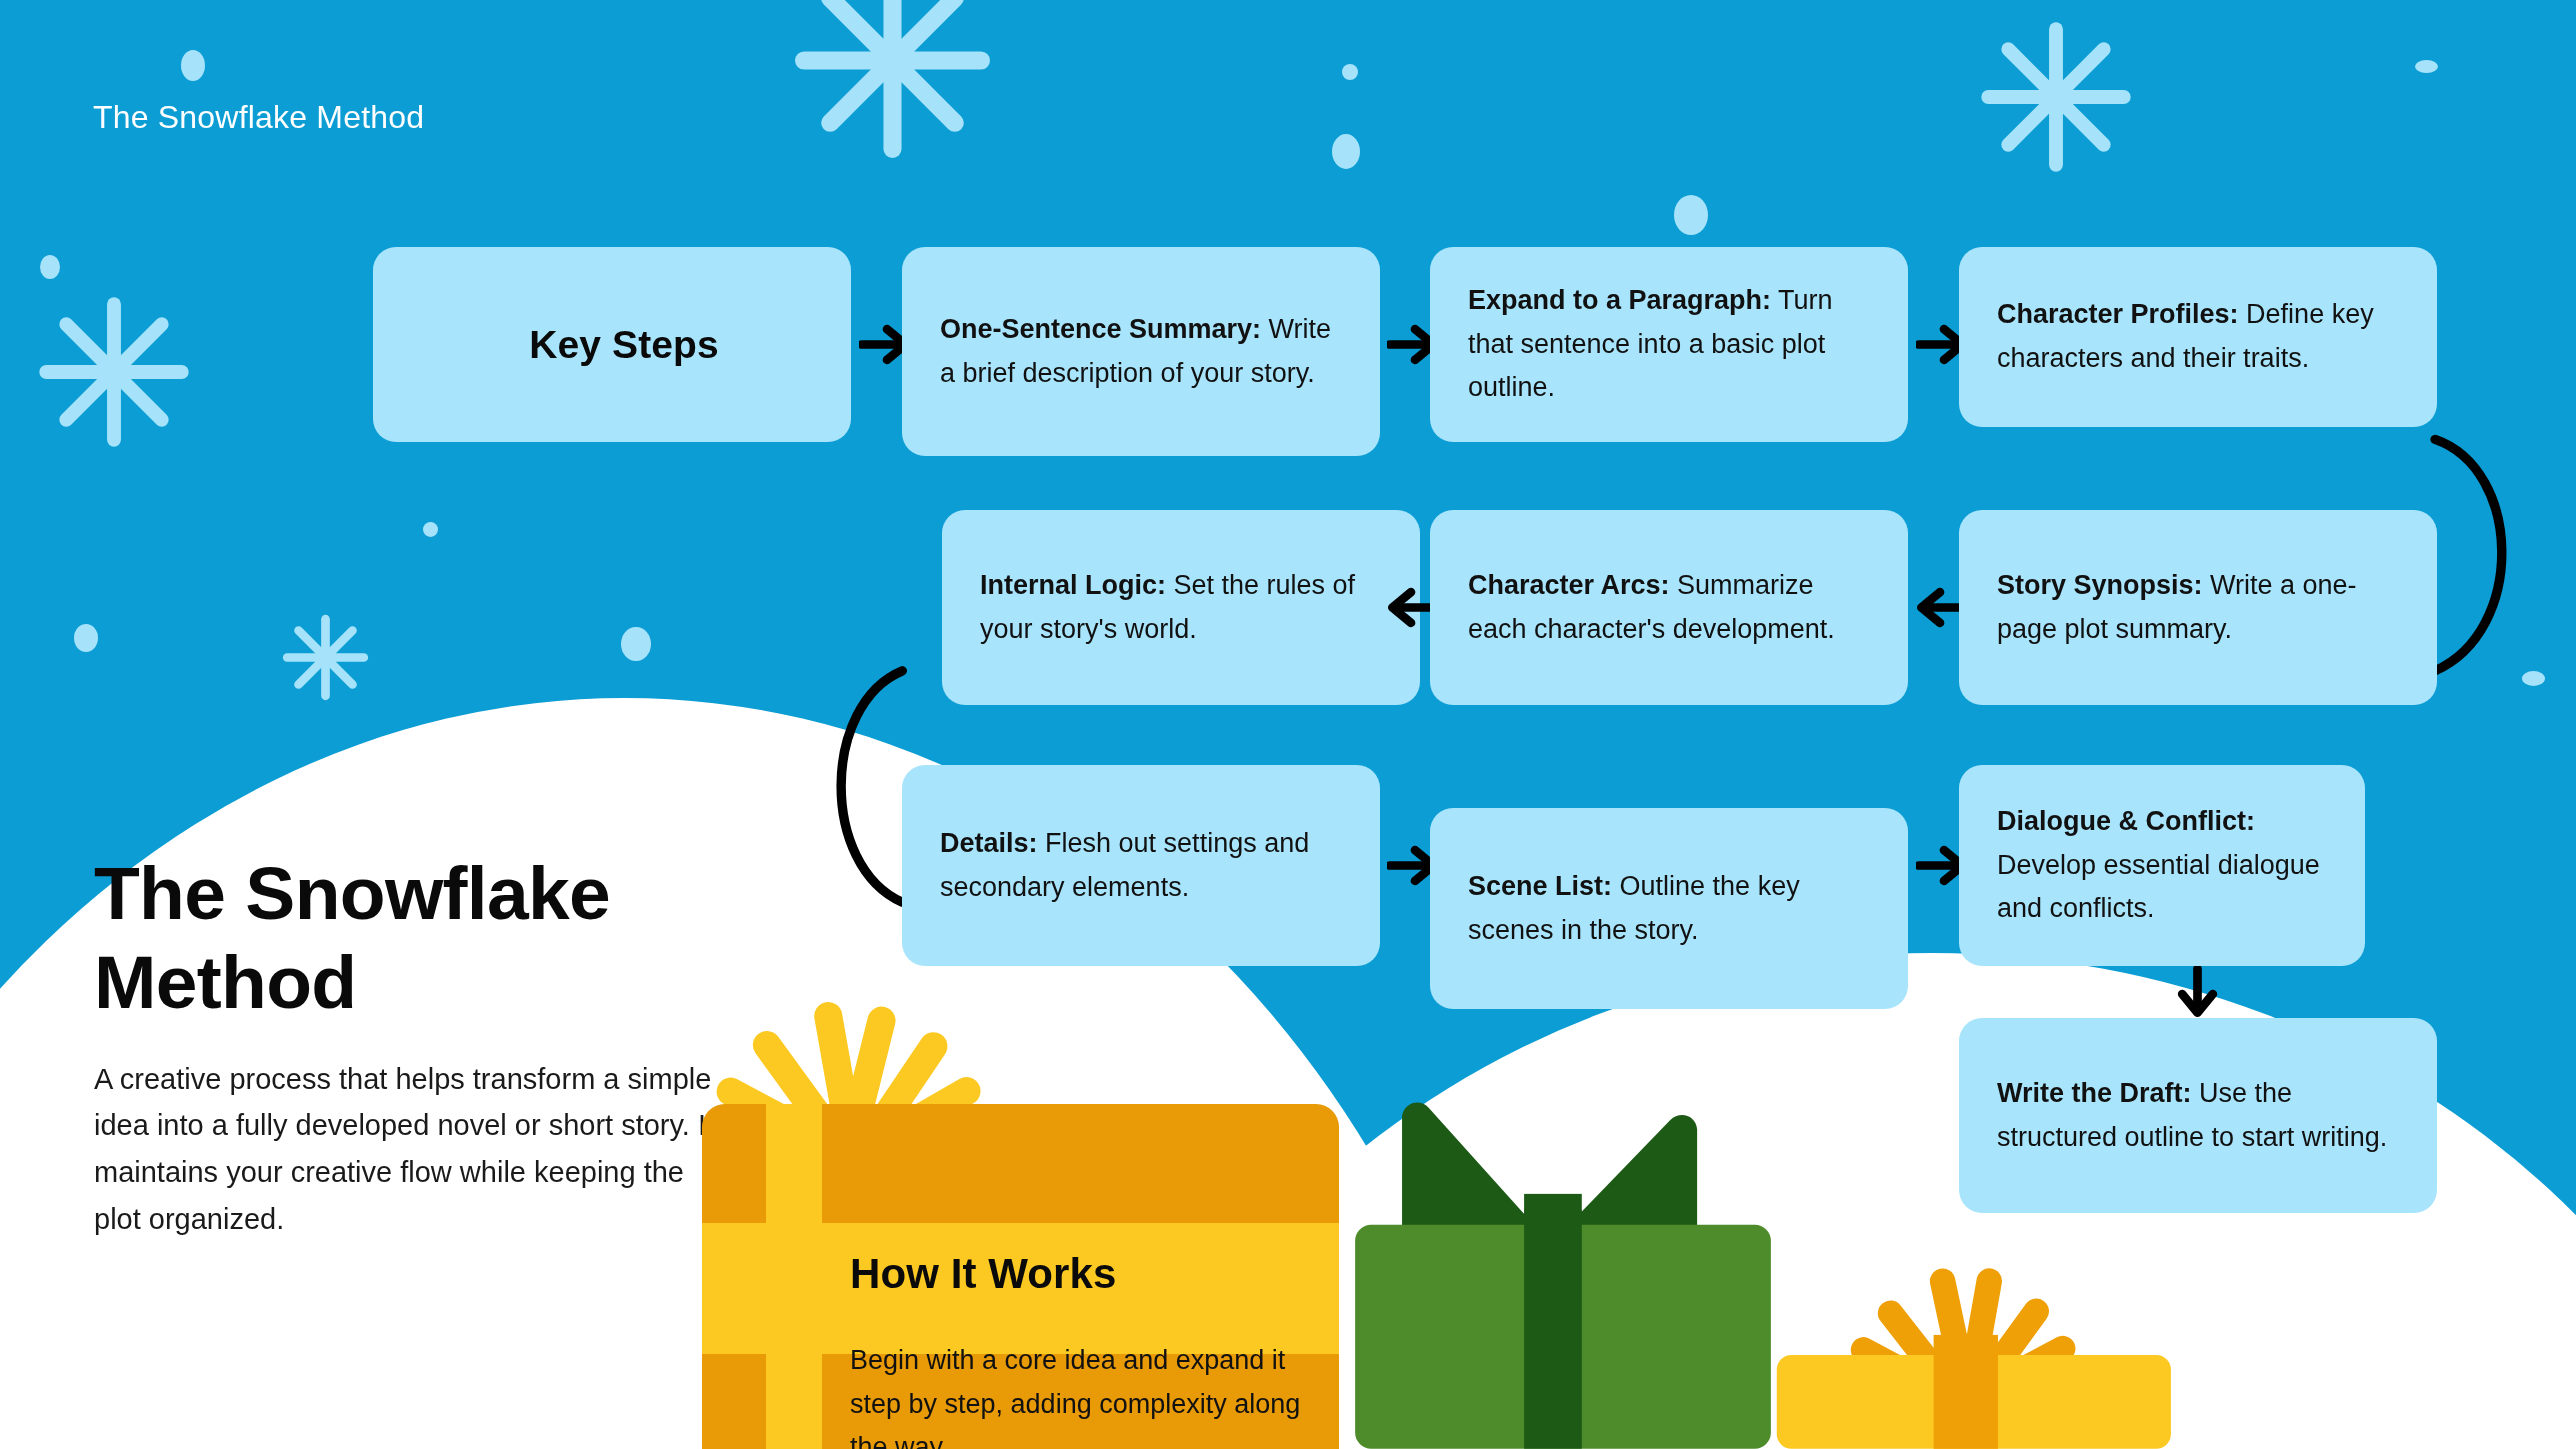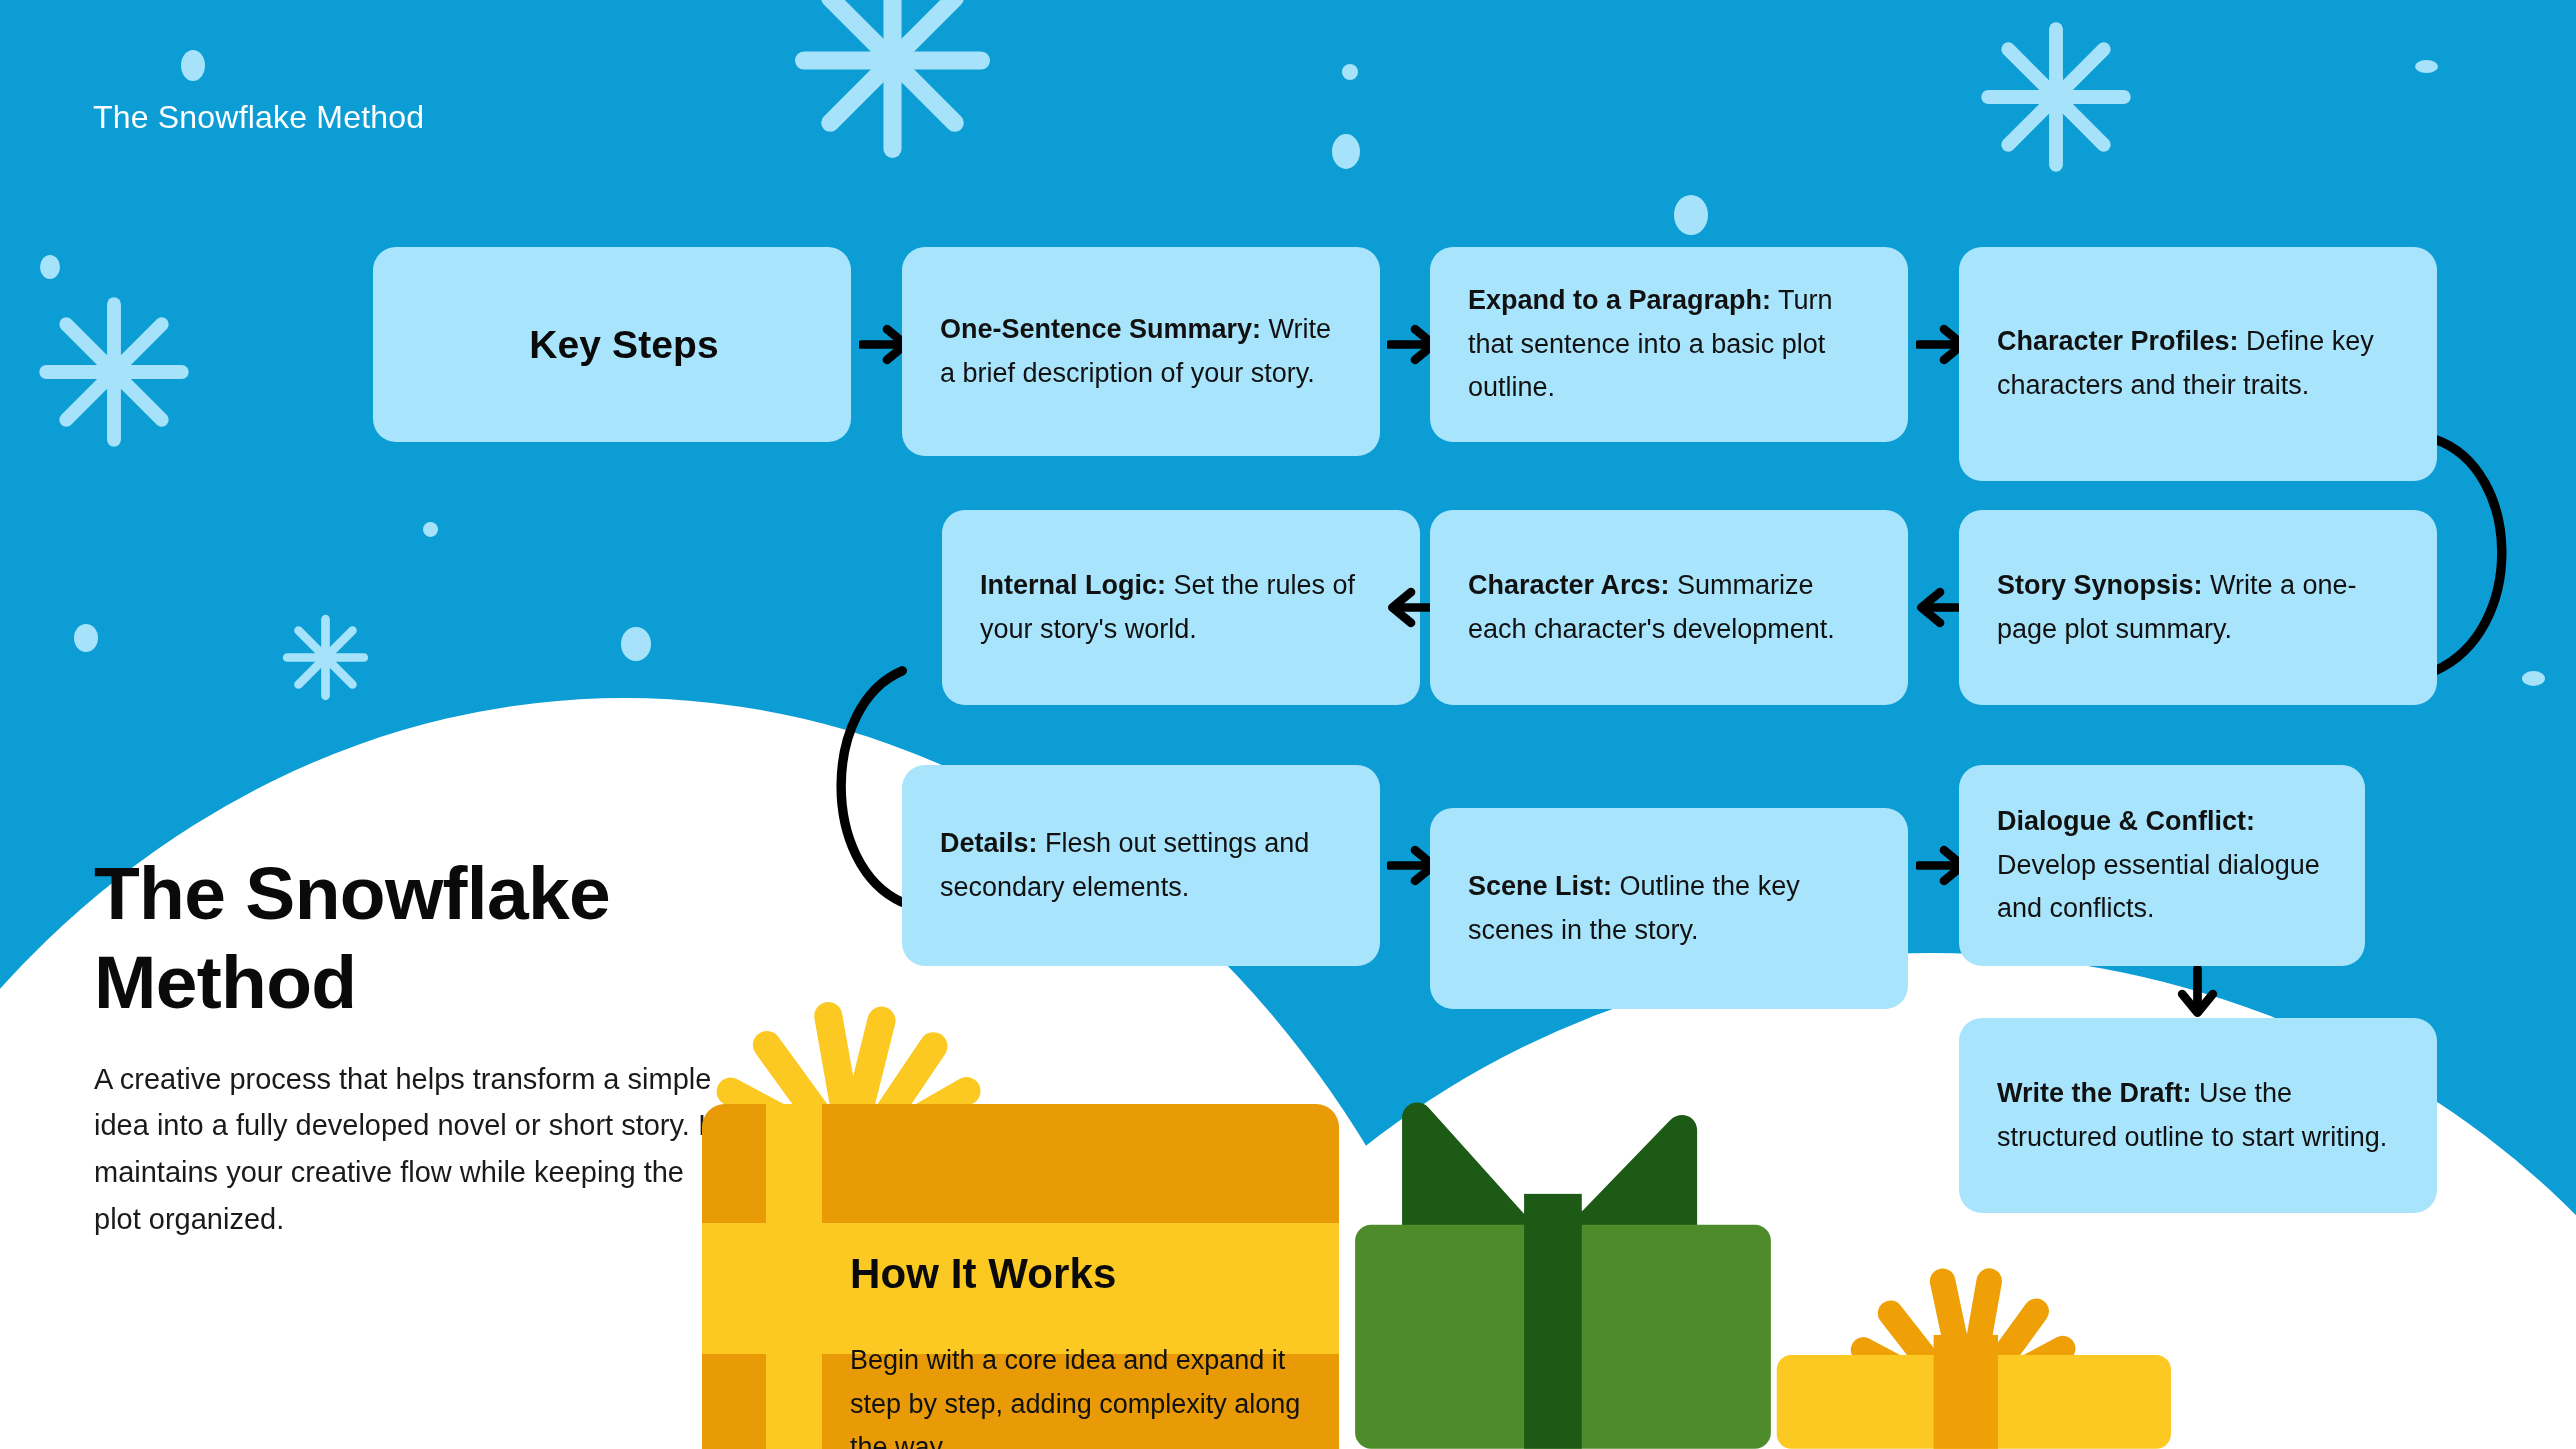--- a/index.html
+++ b/index.html
@@ -199,21 +199,21 @@
 
   <div class="arrow" style="left:1916px;top:321px;">
     <svg width="52" height="47" viewBox="0 0 78 70">
       <g stroke="#000" stroke-width="13" fill="none" stroke-linecap="round" stroke-linejoin="round">
         <line x1="4" y1="35" x2="62" y2="35"></line>
           <polyline points="42,12 70,35 42,58"></polyline>
       </g>
     </svg>
   </div>
 
-  <div class="box vcenter" style="left:1959px;top:247px;width:478px;height:234px;">
+  <div class="box vcenter" style="left:1959px;top:247px;width:478px;height:180px;">
     <div class="box-inner">
       <b>Character Profiles:</b><span> Define key characters and their traits.</span>
     </div>
   </div>
 
   <div class="box vcenter" style="left:902px;top:510px;width:478px;height:195px;margin-left:40px;">
     <div class="box-inner">
       <b>Internal Logic:</b><span> Set the rules of your story's world.</span>
     </div>
   </div>

